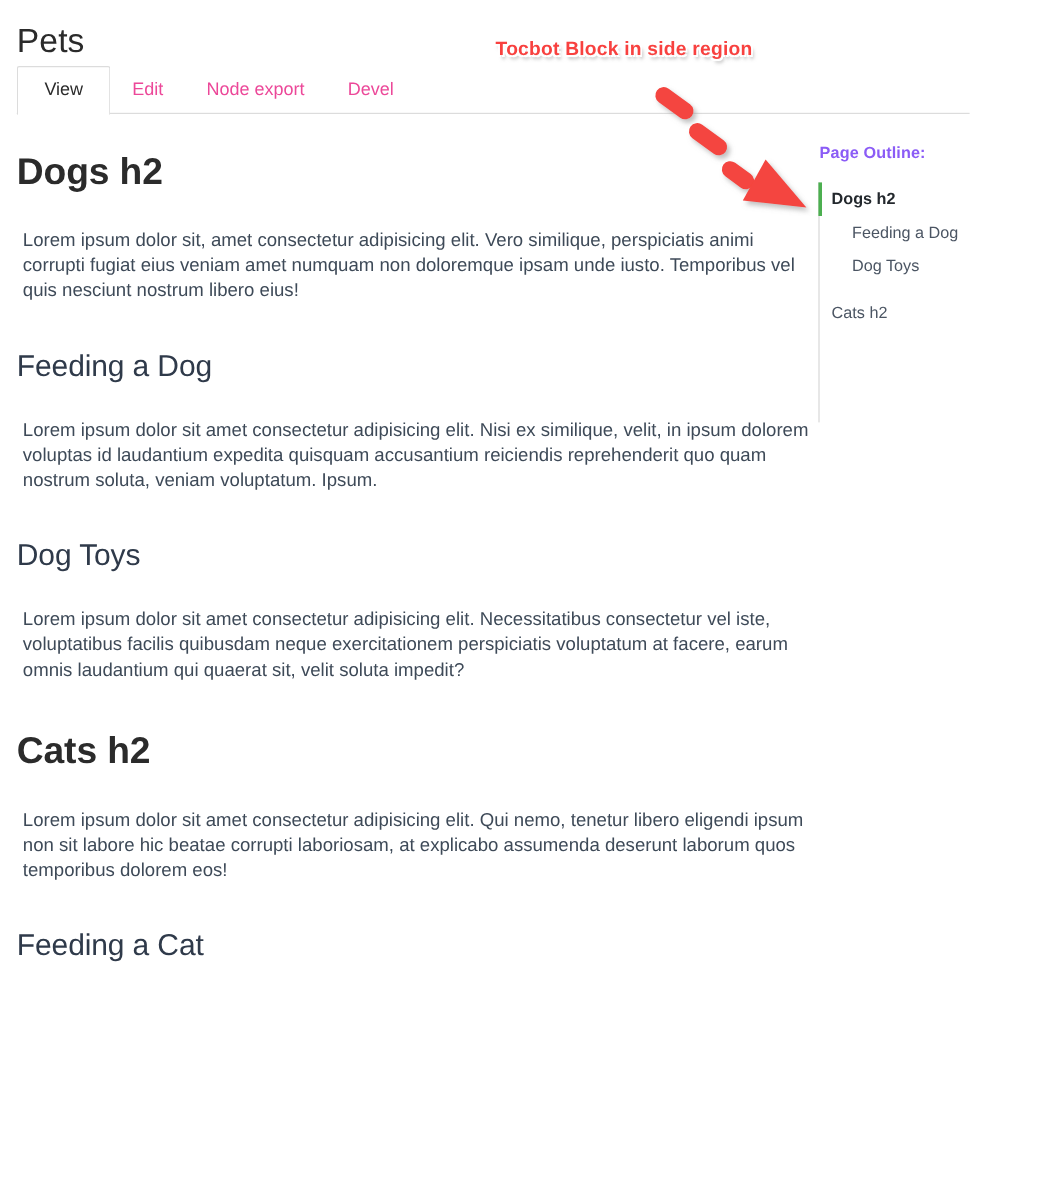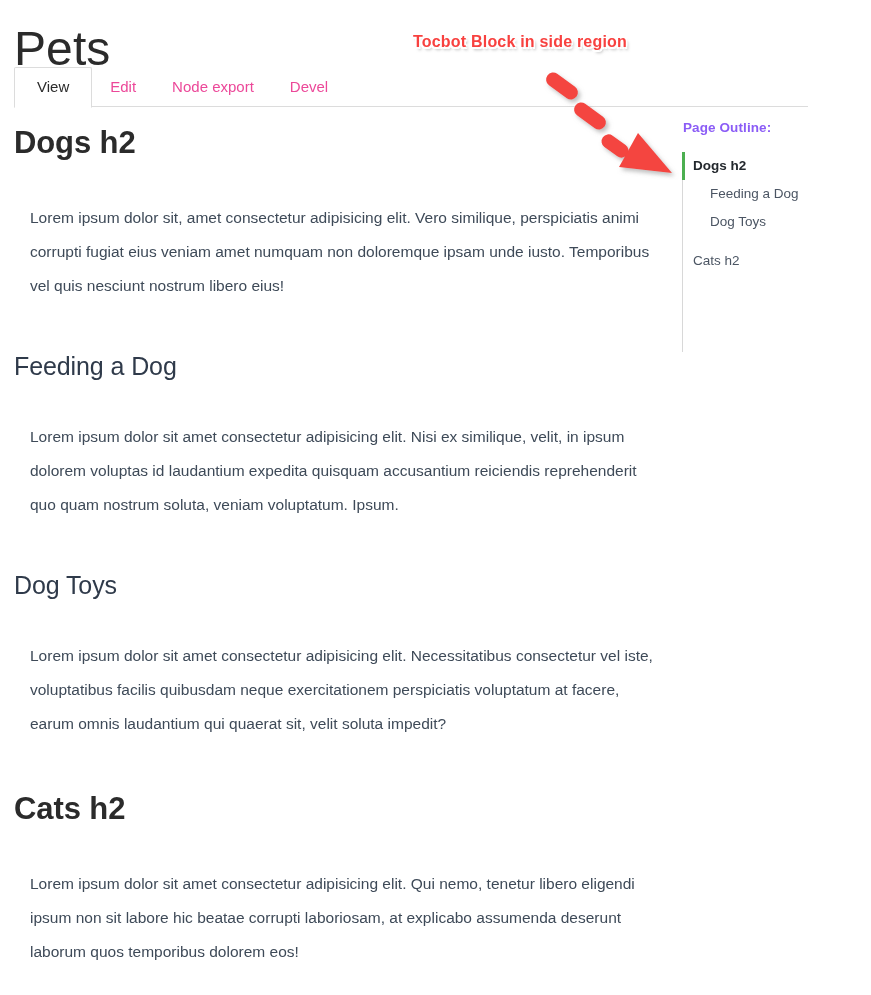--- a/index.html
+++ b/index.html
@@ -14,33 +14,33 @@
     overflow: hidden;
     font-family: "Liberation Sans", sans-serif;
     color: #3b4350;
     -webkit-font-smoothing: antialiased;
   }
 
   
   .page-title {
     position: absolute;
     left: 14px;
-    top: 28px;
-    font-size: 48px;
+    top: 13px;
+    font-size: 28px;
     font-weight: 400;
     line-height: 42px;
     color: #2b2b2b;
     letter-spacing: 0.1px;
   }
 
   
   .tabs {
     position: absolute;
     left: 0;
-    top: 66px;
+    top: 54px;
     width: 808px;
     height: 41px;
   }
   .tabs-rule {
     position: absolute;
     left: 14px;
     right: 0;
     bottom: 0;
     height: 1px;
     background: #dcdcdc;
@@ -94,23 +94,23 @@
   }
   .content h3 {
     margin: 0;
     font-size: 25px;
     line-height: 32px;
     font-weight: 400;
     color: #2f3a4a;
     letter-spacing: -0.1px;
   }
   .content p {
-    margin: 16px;
+    margin: 5px;
     font-size: 15.5px;
-    line-height: 34px;
+    line-height: 21px;
     color: #3e4a58;
   }
   .sec-h2 { margin-top: 0; }
   .gap-h2-p { height: 23px; }
   .gap-p-h3 { height: 31px; }
   .gap-h3-p { height: 22px; }
   .gap-p-h2 { height: 33px; }
 
   
   .sidebar {

